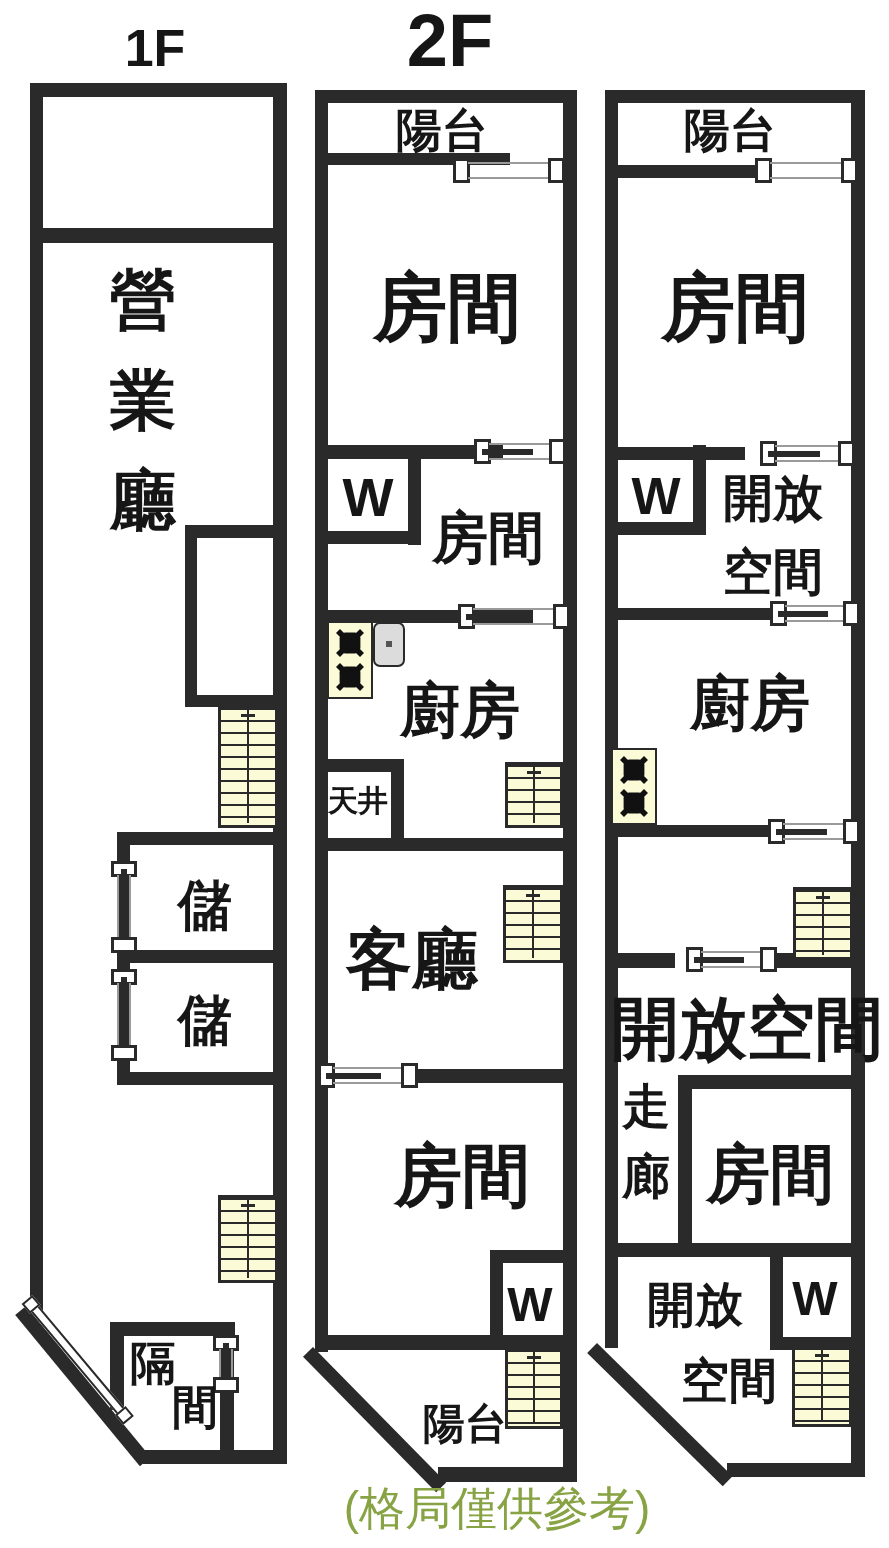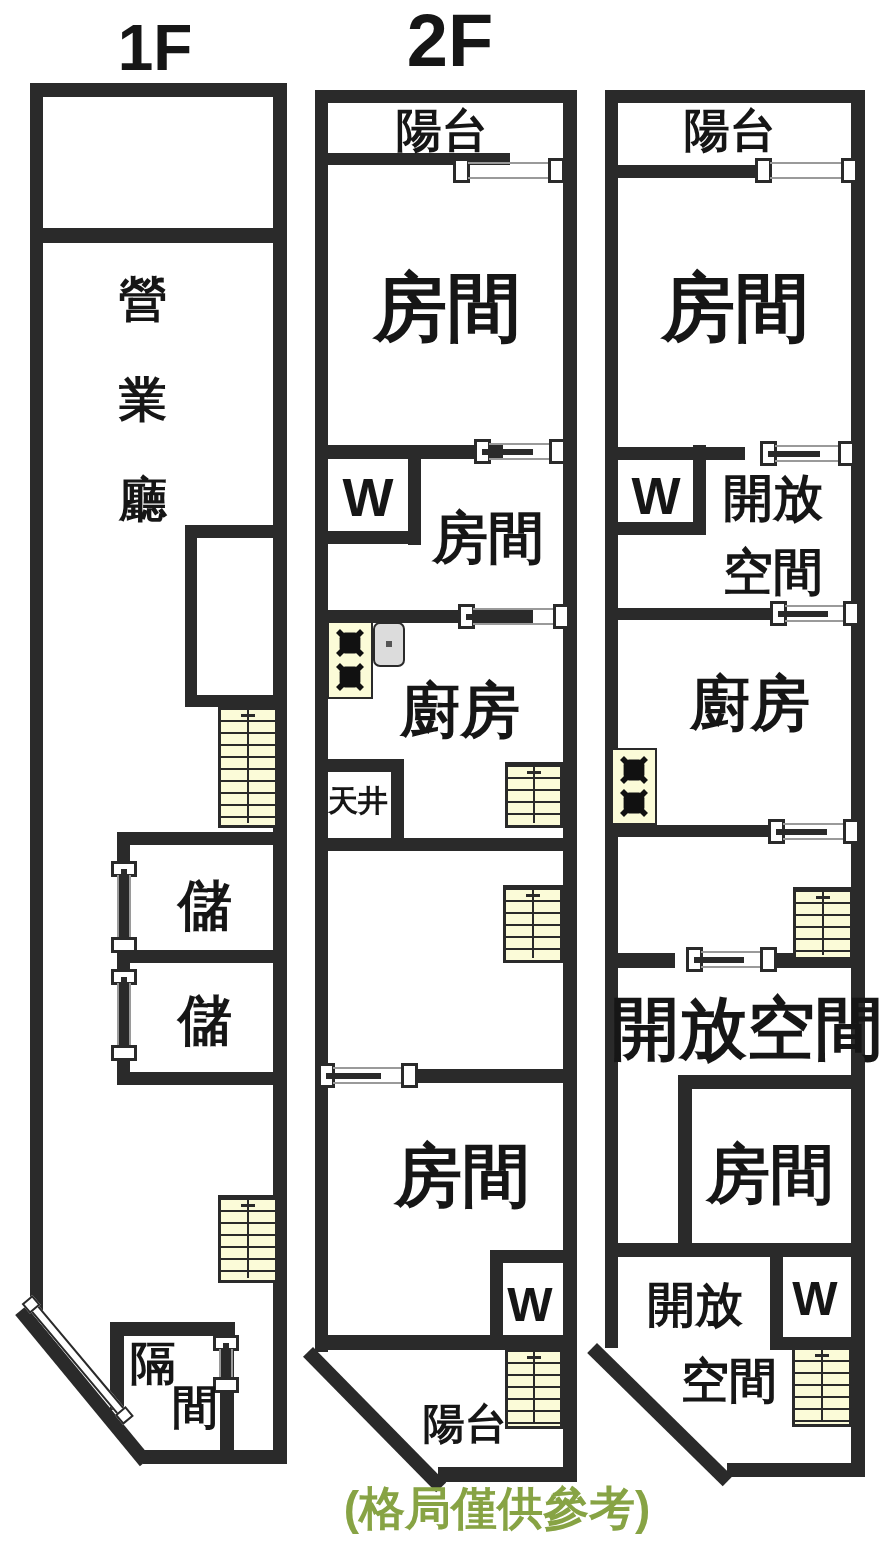--- a/index.html
+++ b/index.html
@@ -31,29 +31,29 @@
   .symv .bar{position:absolute;top:8px;height:55%;left:10px;width:6px;background:#2a2a2a}
   .stove{position:absolute;background:var(--stairs-fill,#FBFBD8);border:2px solid #2a2a2a;box-sizing:border-box;
          display:flex;flex-direction:column;justify-content:space-around;align-items:center;padding:3px 0}
   .stove svg{display:block}
   .sink{position:absolute;background:var(--sink-gray,#DCDCDC);border:2px solid #2a2a2a;border-radius:7px;box-sizing:border-box}
   .sink::after{content:"";position:absolute;left:50%;top:42%;width:6px;height:6px;margin-left:-3px;background:#555}
   .doorleaf{position:absolute;transform-origin:0 0}
   .doorleaf .leafbar{width:100%;height:10px;background:#fff;border:2px solid #2a2a2a;box-sizing:border-box}
   .doorleaf .leafend{position:absolute;width:13px;height:14px;top:-2px;background:#fff;border:2px solid #2a2a2a;box-sizing:border-box}
   .doorleaf .leafend.a{left:-5px}.doorleaf .leafend.b{right:-5px}
-  .note{position:absolute;font-weight:700;text-align:center;color:var(--note-green,#87A344);white-space:nowrap;line-height:1}
+  .note{position:absolute;font-weight:400;text-align:center;color:var(--note-green,#87A344);white-space:nowrap;line-height:1}
 </style>
 </head>
 <body>
 
 <div class="canvas">
 
   <div class="grp">
-    <div class="lbl" style="left:95px;top:16px;width:120px;font-size:64px">1F</div>
+    <div class="lbl" style="left:95px;top:22px;width:120px;font-size:52px">1F</div>
 
     <div class="w" style="left:30px;top:83px;width:257px;height:14px"></div>
     <div class="w" style="left:30px;top:83px;width:13px;height:1229px"></div>
     <div class="w" style="left:273px;top:83px;width:14px;height:1381px"></div>
     <div class="w" style="left:30px;top:228px;width:257px;height:15px"></div>
     <div class="w" style="left:185px;top:525px;width:12px;height:182px"></div>
     <div class="w" style="left:185px;top:525px;width:102px;height:13px"></div>
     <div class="w" style="left:185px;top:695px;width:102px;height:12px"></div>
     <div class="w" style="left:117px;top:832px;width:170px;height:13px"></div>
     <div class="w" style="left:117px;top:832px;width:13px;height:253px"></div>
@@ -95,21 +95,21 @@
         <div class="bar"></div>
       <div class="jb b"></div>
     </div>
 
     <div class="doorleaf" style="left:34px;top:1300px;width:148px;transform:rotate(50deg)">
       <div class="leafend a"></div>
       <div class="leafbar"></div>
       <div class="leafend b"></div>
     </div>
 
-    <div class="lbl vtxt" style="left:109px;top:250px;width:68px;font-size:48px;line-height:100px">營業廳</div>
+    <div class="lbl vtxt" style="left:109px;top:250px;width:68px;font-size:66px;line-height:100px">營業廳</div>
     <div class="lbl" style="left:150px;top:878px;width:110px;font-size:54px">儲</div>
     <div class="lbl" style="left:150px;top:993px;width:110px;font-size:54px">儲</div>
     <div class="lbl" style="left:128px;top:1340px;width:50px;font-size:46px">隔</div>
     <div class="lbl" style="left:170px;top:1384px;width:50px;font-size:46px">間</div>
   </div>
 
   <div class="grp">
     <div class="lbl" style="left:390px;top:4px;width:120px;font-size:74px">2F</div>
 
     <div class="w" style="left:315px;top:90px;width:262px;height:13px"></div>
@@ -183,20 +183,21 @@
         </svg>
     </div>
     <div class="sink" style="left:373px;top:622px;width:32px;height:45px"></div>
 
     <div class="lbl" style="left:352px;top:107px;width:180px;font-size:46px">陽台</div>
     <div class="lbl" style="left:317px;top:271px;width:260px;font-size:74px">房間</div>
     <div class="lbl" style="left:338px;top:470px;width:60px;font-size:54px">W</div>
     <div class="lbl" style="left:408px;top:510px;width:160px;font-size:56px">房間</div>
     <div class="lbl" style="left:360px;top:681px;width:200px;font-size:60px">廚房</div>
     <div class="lbl" style="left:318px;top:786px;width:80px;font-size:30px">天井</div>
+    <div class="lbl" style="left:312px;top:926px;width:200px;font-size:66px">客廳</div>
     <div class="lbl" style="left:342px;top:1141px;width:240px;font-size:68px">房間</div>
     <div class="lbl" style="left:505px;top:1281px;width:50px;font-size:48px">W</div>
     <div class="lbl" style="left:375px;top:1403px;width:180px;font-size:42px">陽台</div>
   </div>
 
   <div class="grp">
 
     <div class="w" style="left:605px;top:90px;width:260px;height:13px"></div>
     <div class="w" style="left:605px;top:90px;width:13px;height:1258px"></div>
     <div class="w" style="left:851px;top:90px;width:14px;height:1387px"></div>
@@ -271,20 +272,21 @@
         </svg>
     </div>
 
     <div class="lbl" style="left:640px;top:107px;width:180px;font-size:46px">陽台</div>
     <div class="lbl" style="left:605px;top:271px;width:260px;font-size:74px">房間</div>
     <div class="lbl" style="left:626px;top:470px;width:60px;font-size:52px">W</div>
     <div class="lbl" style="left:693px;top:473px;width:160px;font-size:50px">開放</div>
     <div class="lbl" style="left:693px;top:547px;width:160px;font-size:50px">空間</div>
     <div class="lbl" style="left:650px;top:674px;width:200px;font-size:60px">廚房</div>
     <div class="lbl" style="left:611px;top:994px;width:240px;font-size:68px">開放空間</div>
+    <div class="lbl vtxt" style="left:621px;top:1072px;width:50px;font-size:48px;line-height:70px">走廊</div>
     <div class="lbl" style="left:650px;top:1142px;width:240px;font-size:64px">房間</div>
     <div class="lbl" style="left:615px;top:1281px;width:160px;font-size:48px">開放</div>
     <div class="lbl" style="left:649px;top:1357px;width:160px;font-size:48px">空間</div>
     <div class="lbl" style="left:790px;top:1275px;width:50px;font-size:48px">W</div>
   </div>
 
   <div class="note" style="left:277px;top:1485px;width:440px;font-size:46px">(格局僅供參考)</div>
 </div>
 
 </body></html>

